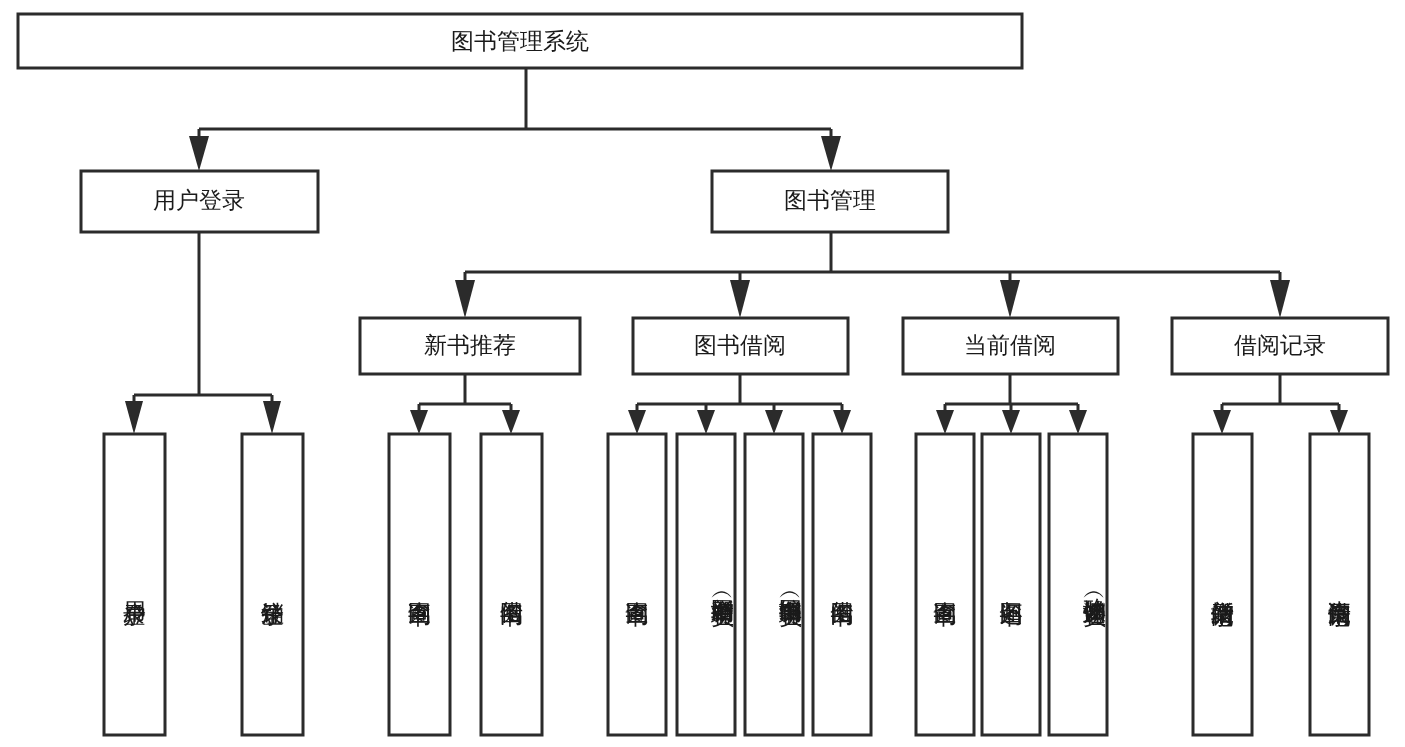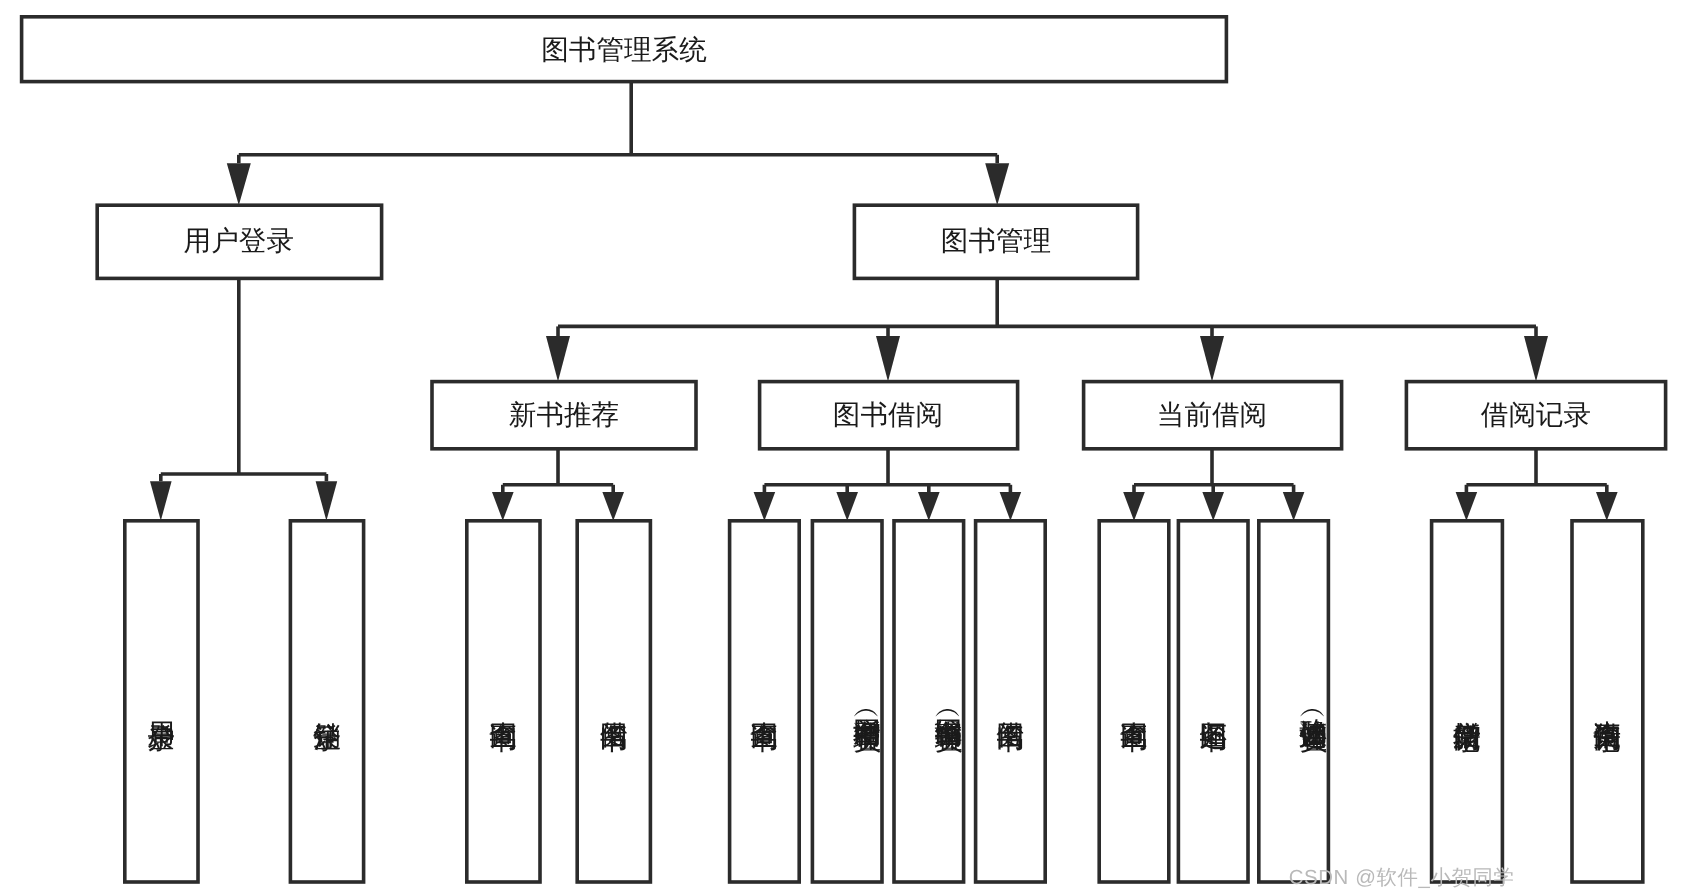--- a/index.html
+++ b/index.html
@@ -193,14 +193,13 @@
     <div class="node-label-v" style="left:677px;  top:434px; width:58px; height:301px; align-items:flex-start;">新增图书（管理员）</div>
     <div class="node-label-v" style="left:745px;  top:434px; width:58px; height:301px; align-items:flex-start;">编辑图书（管理员）</div>
     <div class="node-label-v" style="left:813px;  top:434px; width:58px; height:301px;">借阅图书</div>
     <div class="node-label-v" style="left:916px;  top:434px; width:58px; height:301px;">查询图书</div>
     <div class="node-label-v" style="left:982px;  top:434px; width:58px; height:301px;">归还图书</div>
     <div class="node-label-v" style="left:1049px; top:434px; width:58px; height:301px; align-items:flex-start;">确认归还（管理员）</div>
     <div class="node-label-v" style="left:1193px; top:434px; width:59px; height:301px;">新增借阅记录</div>
     <div class="node-label-v" style="left:1310px; top:434px; width:59px; height:301px;">查询借阅记录</div>
   </div>
 
-  <div class="watermark">CSDN @软件_小贺同学</div>
 </div>
 
 </body></html>

